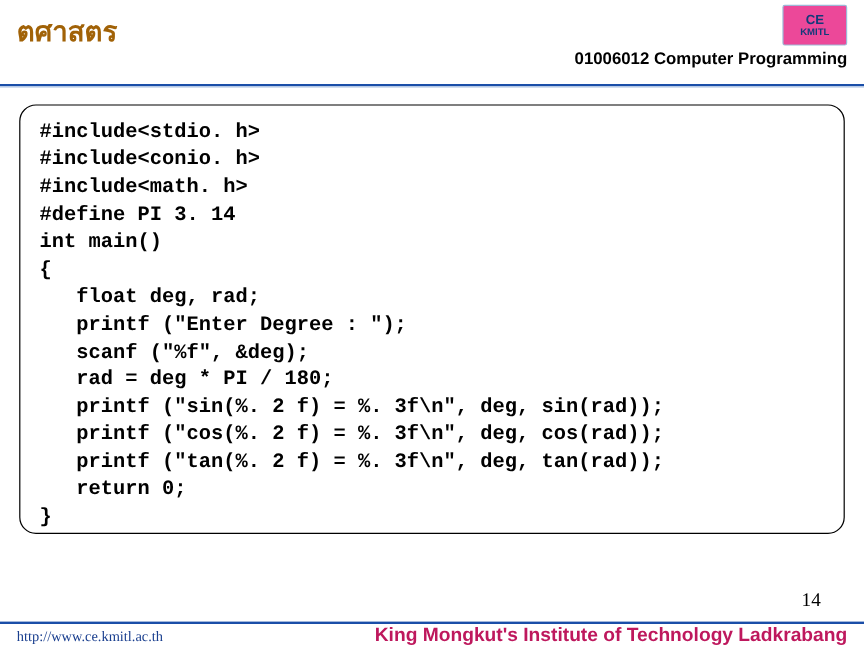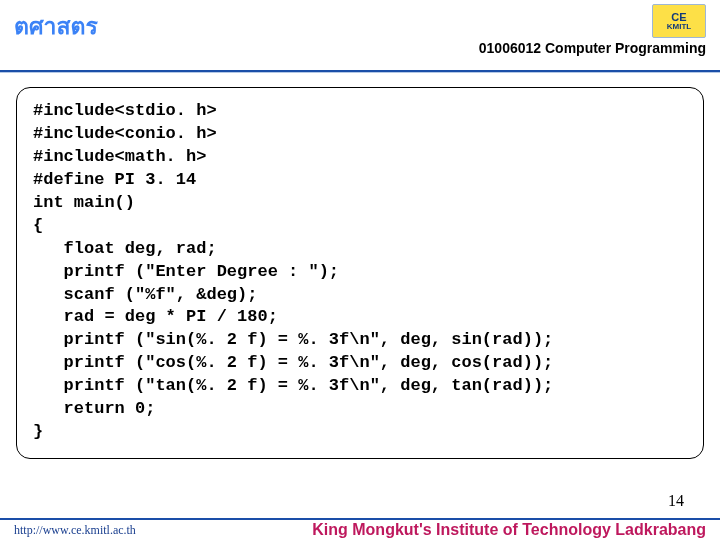--- a/index.html
+++ b/index.html
@@ -19,39 +19,39 @@
   .title {
     font-size: 23px;
     font-weight: bold;
     color: #1a2a6c;
     line-height: 1.25;
     max-width: 540px;
   }
   .title-sub {
     font-size: 23px;
     font-weight: bold;
-    color: #3b82f6;
+    color: #a16207;
     font-family: Liberation Serif, serif;
   }
   .course-label {
     position: absolute;
     right: 14px;
     top: 40px;
     font-size: 14px;
     font-weight: bold;
     color: #000;
     font-family: Liberation Sans, sans-serif;
   }
   .logo-box {
     position: absolute;
     right: 14px;
     top: 4px;
     width: 54px;
     height: 34px;
-    background: #fde047;
+    background: #ec4899;
     border: 1px solid #9db7d6;
     border-radius: 2px;
     display: flex;
     flex-direction: column;
     align-items: center;
     justify-content: center;
   }
   .logo-ce {
     font-size: 11px;
     font-weight: bold;
@@ -68,21 +68,21 @@
     height: 3px;
     background: linear-gradient(to bottom, #1a4ea8 0%, #1a4ea8 60%, #b4c8e6 60%, #b4c8e6 100%);
     margin: 0;
   }
   .content-area {
     padding: 14px 16px 10px 16px;
   }
   .code-box {
     border: 1.5px solid #000;
     border-radius: 14px;
-    padding: 12px 16px 14px 16px;
+    padding: 12px 16px 0 16px;
     font-family: "Courier New", monospace;
     font-size: 17px;
     line-height: 1.35;
     color: #000;
     font-weight: bold;
     white-space: pre;
   }
   .page-num {
     position: absolute;
     right: 36px;

